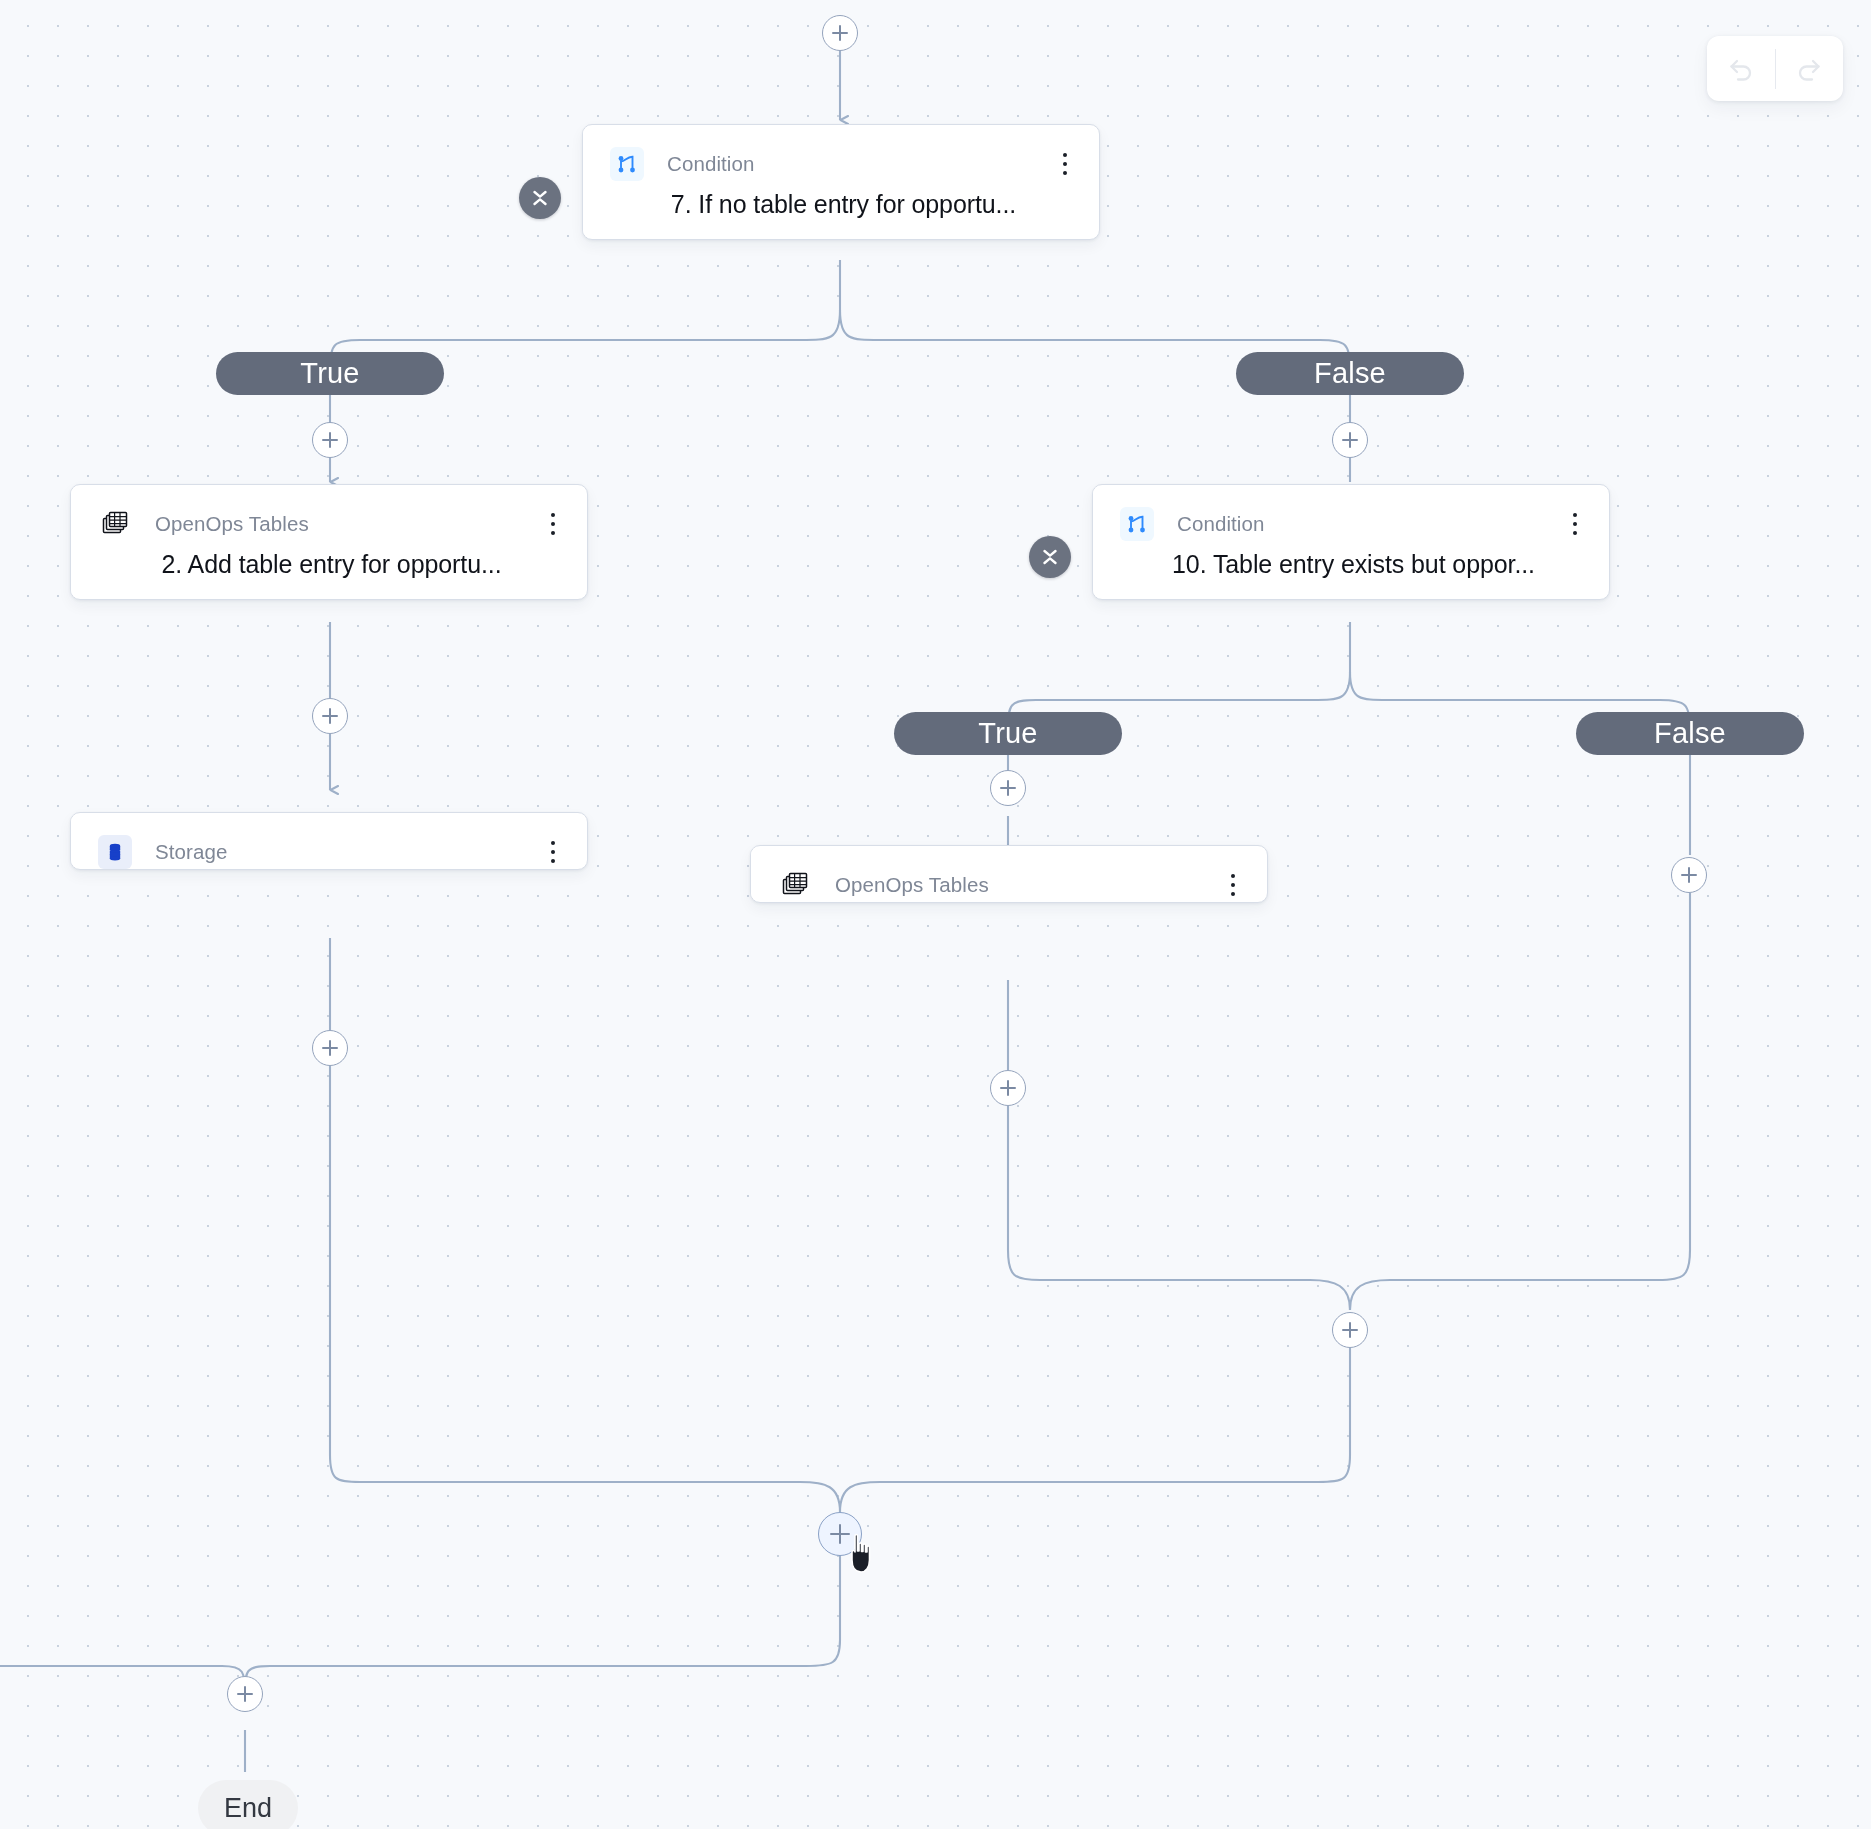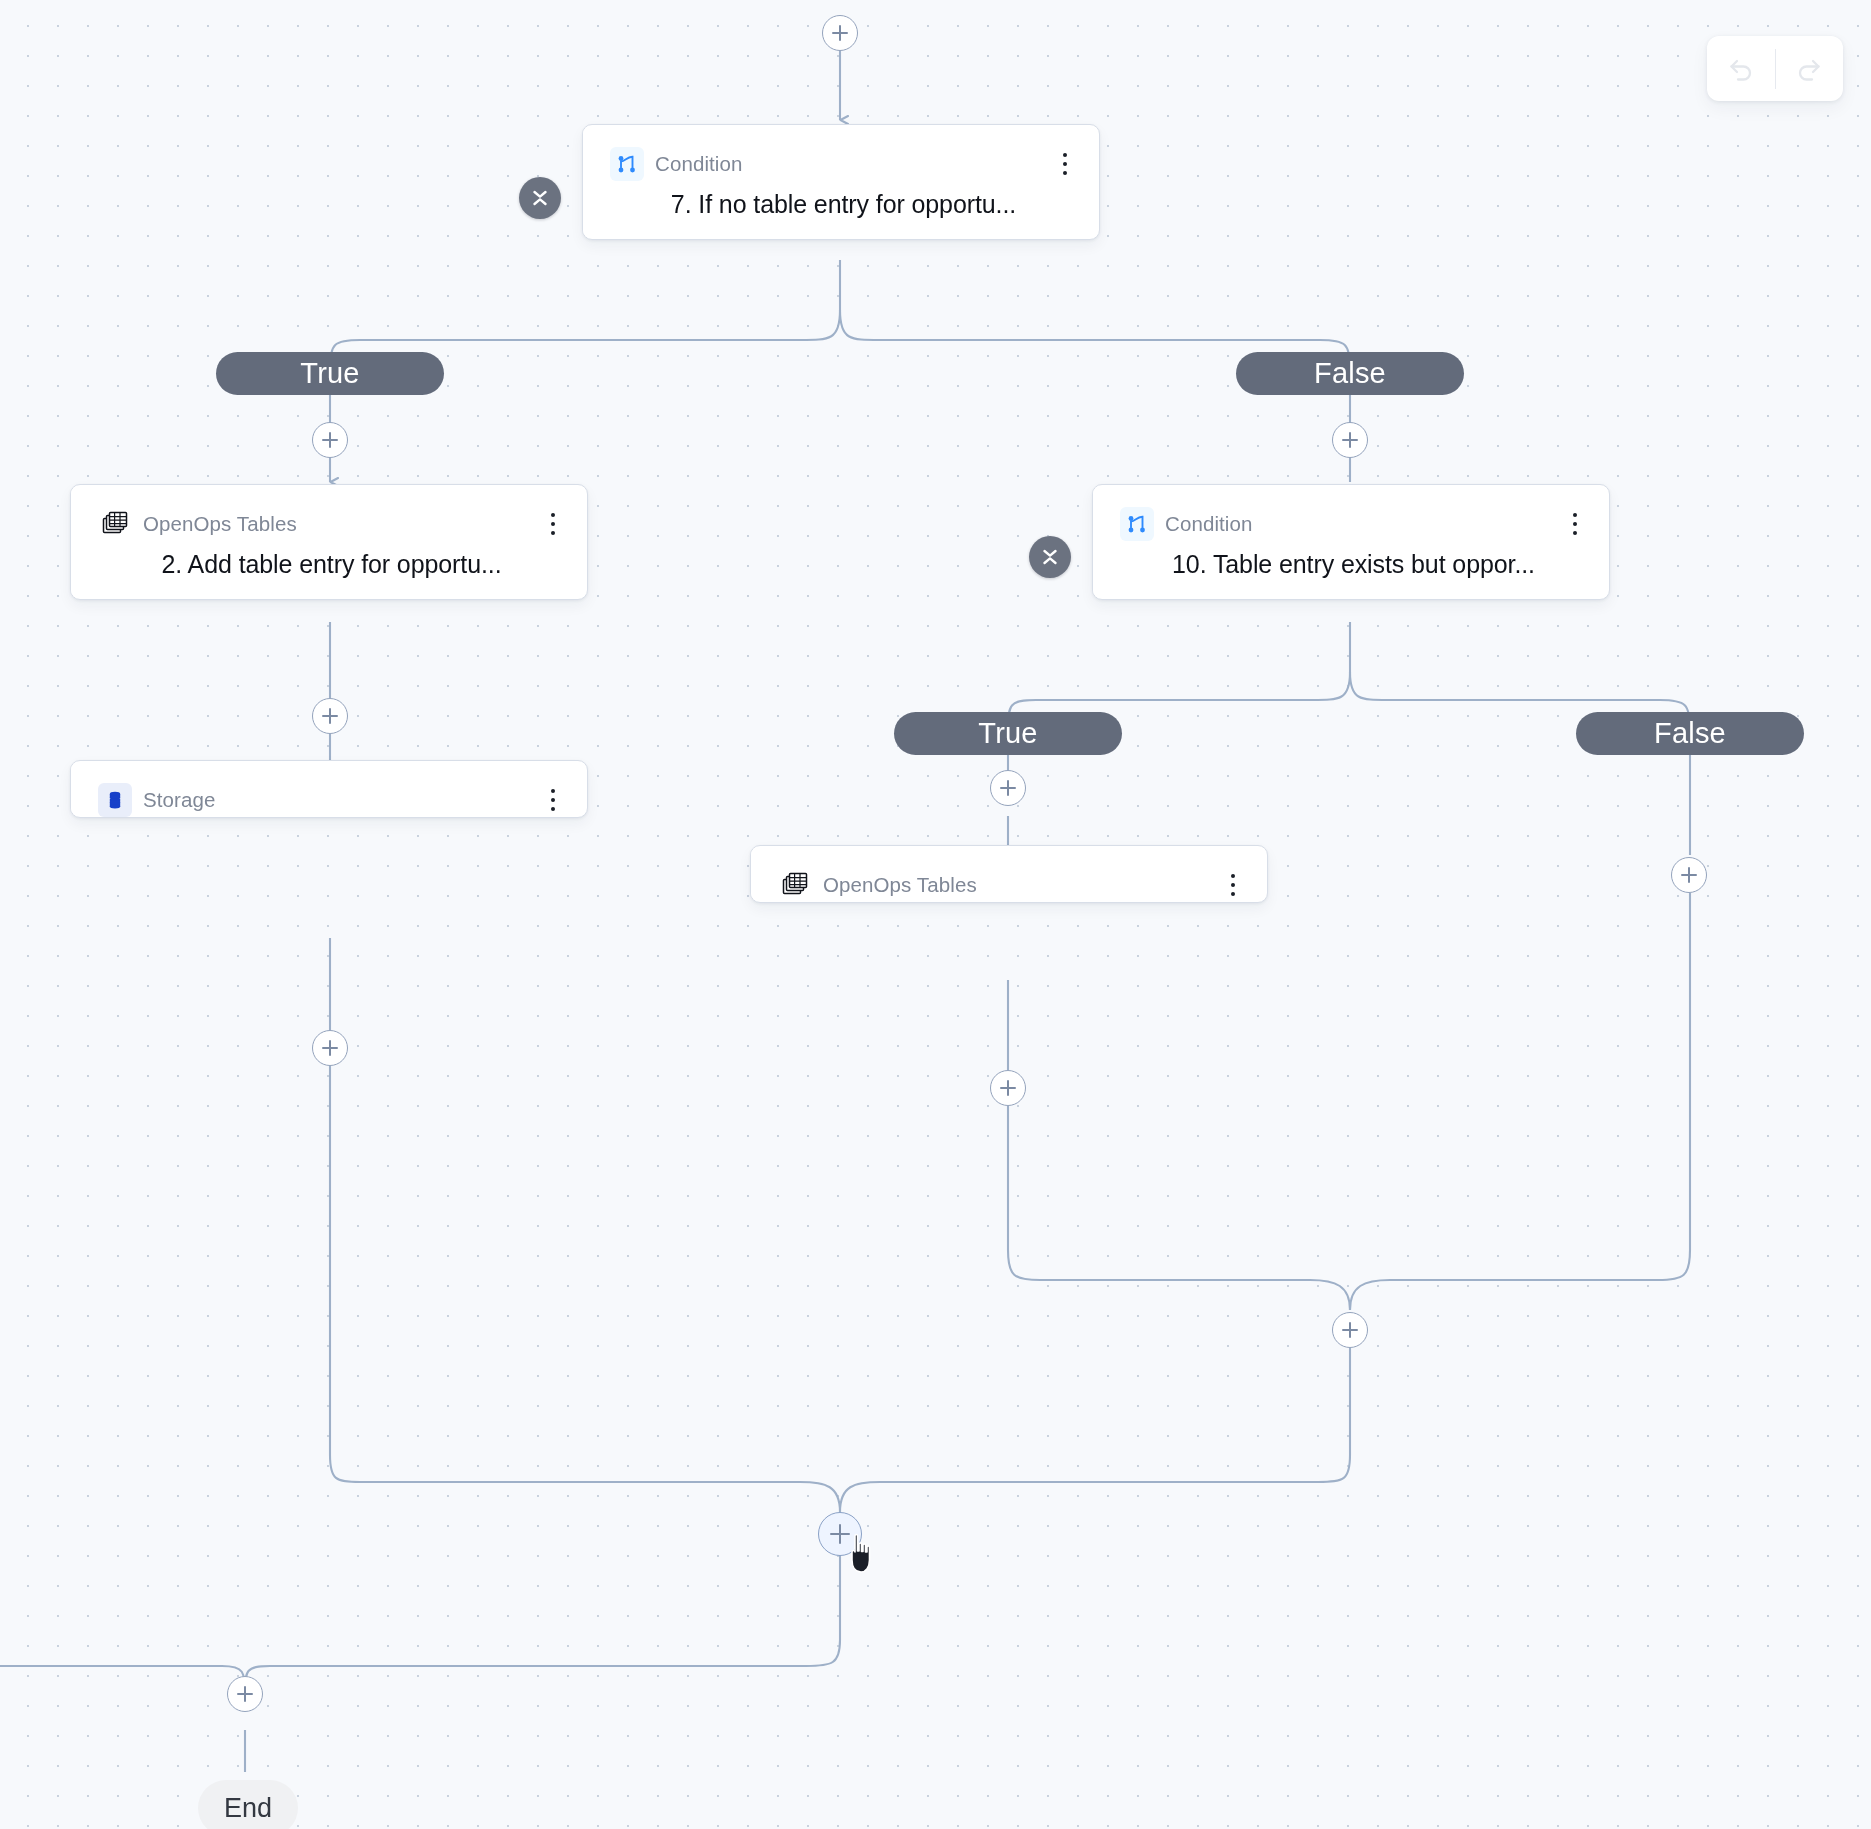--- a/index.html
+++ b/index.html
@@ -37,21 +37,21 @@
   }
   .node .accentbar {
     position: absolute;
     left: 0; top: 0; bottom: 0;
     width: 5px;
     background: #ffffff;
   }
   .node .header {
     display: flex;
     align-items: center;
-    gap: 11px;
+    gap: 23px;
     padding: 22px 22px 0 27px;
     height: 56px;
   }
   .node .piece-icon {
     width: 34px; height: 34px;
     border-radius: 6px;
     display: flex;
     align-items: center;
     justify-content: center;
     flex: 0 0 auto;
@@ -296,21 +296,21 @@
       <span class="piece-name">OpenOps Tables</span>
       <span class="dots">
         <i></i>
           <i></i>
           <i></i>
       </span>
     </div>
     <div class="title">2. Add table entry for opportu...</div>
   </div>
 
-  <div class="node" style="left:70px; top:760px; width:518px;">
+  <div class="node" style="left:70px; top:812px; width:518px;">
     <div class="accentbar"></div>
     <div class="header">
       <span class="piece-icon storage">
         <svg width="24" height="24" viewBox="0 0 24 24" fill="none">
           <ellipse cx="12" cy="6" rx="5.2" ry="2.3" fill="#1740c9"></ellipse>
           <rect x="6.8" y="6" width="10.4" height="3.3" fill="#1740c9"></rect>
           <ellipse cx="12" cy="9.6" rx="5.2" ry="2.1" fill="#1740c9"></ellipse>
           <rect x="6.8" y="10.6" width="10.4" height="3.3" fill="#1740c9"></rect>
           <ellipse cx="12" cy="14.2" rx="5.2" ry="2.1" fill="#1740c9"></ellipse>
           <rect x="6.8" y="15" width="10.4" height="3" fill="#1740c9"></rect>

